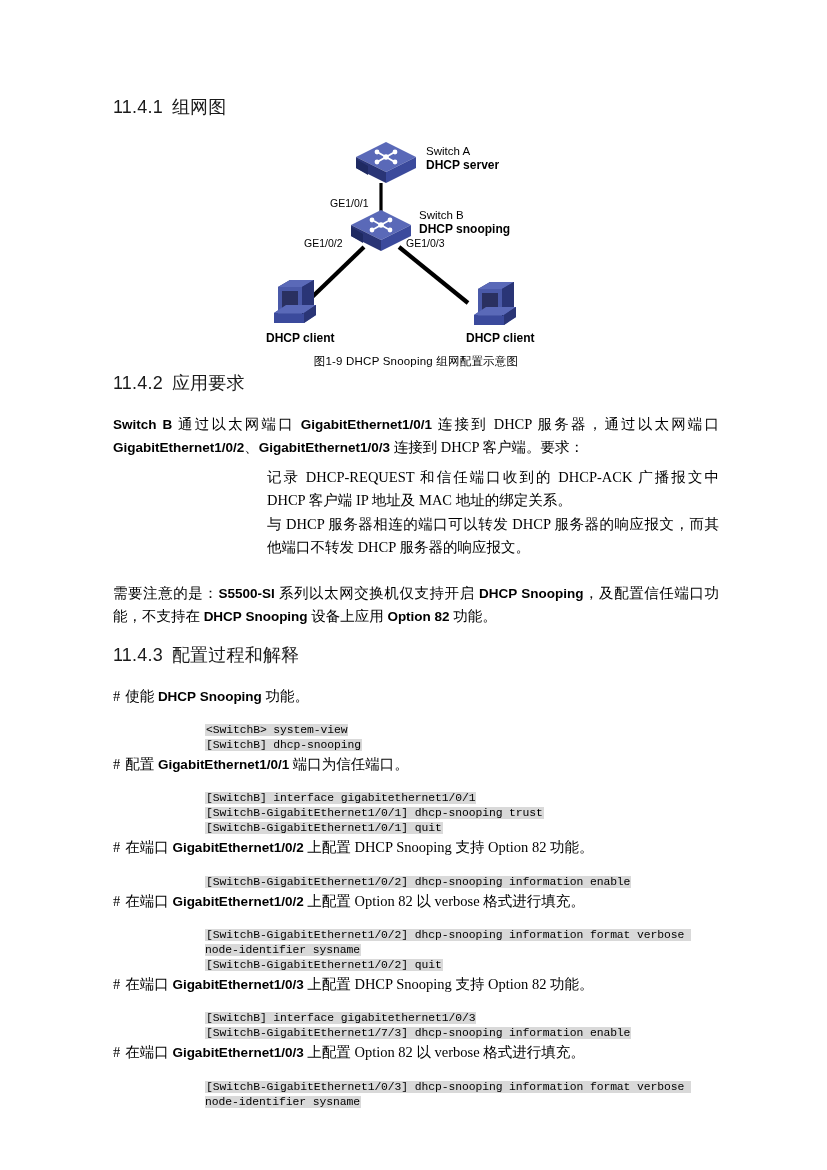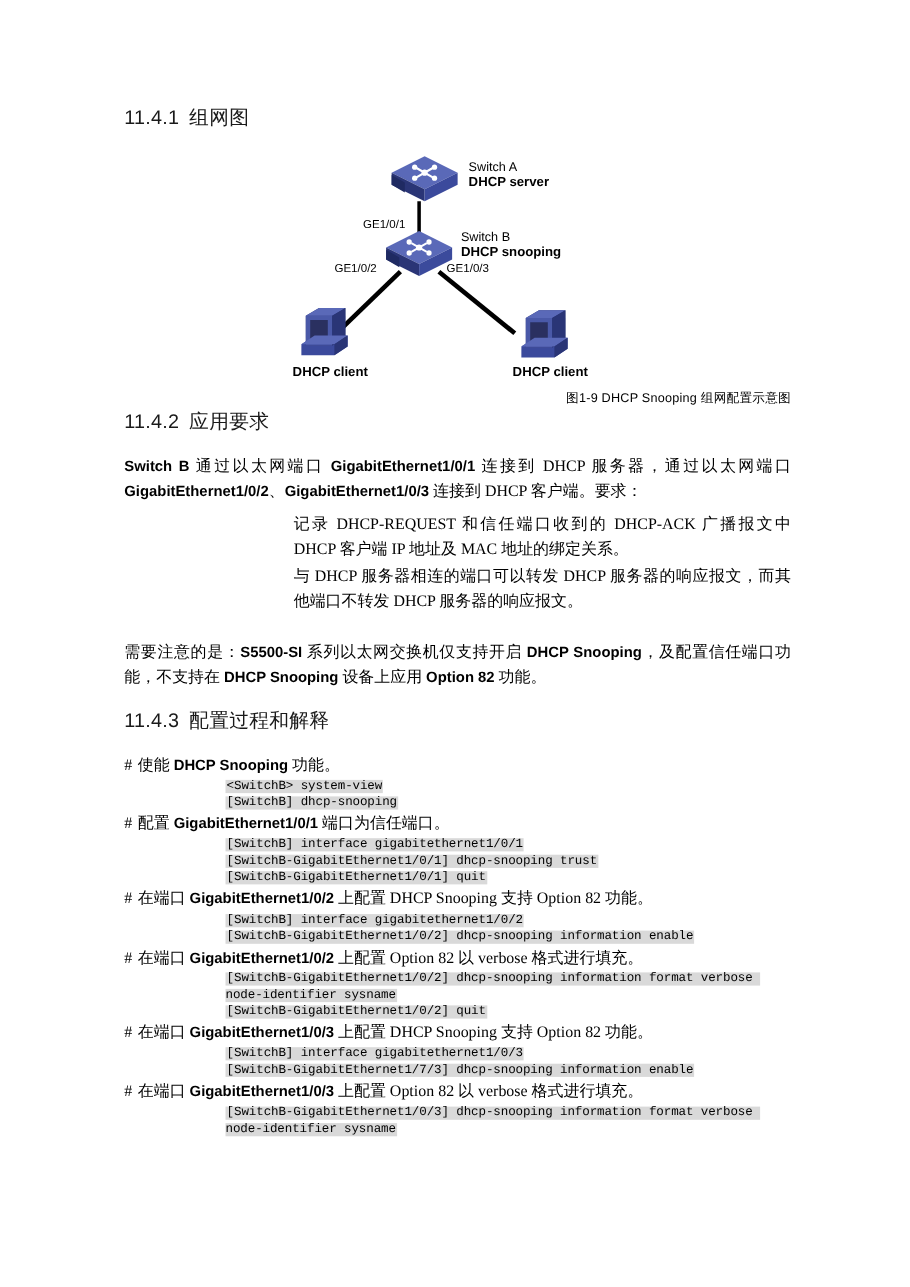--- a/index.html
+++ b/index.html
@@ -43,21 +43,21 @@
 
   
   .figure {
     margin-top: 16px;
     width: 100%;
     position: relative;
     height: 218px;
   }
   .figure svg { display: block; margin: 0 auto; }
   .figcaption {
-    text-align: right;
+    text-align: center;
     font-family: "Liberation Sans", "DejaVu Sans", sans-serif;
     font-size: 11.5px;
     color: #000;
     margin-top: 4px;
     letter-spacing: 0.2px;
   }
 
   
   .para {
     font-family: "Liberation Serif", "DejaVu Serif", serif;
@@ -89,21 +89,21 @@
   .cmdhead {
     font-size: 14.5px;
     line-height: 1.6;
     margin: 0;
   }
   .cmdhead .hash {
     font-family: "Liberation Serif", "DejaVu Serif", serif;
     margin-right: 5px;
   }
   .codeblock {
-    margin: 0 0 0 92px;
+    margin: 15px 0 0 92px;
     font-family: "Liberation Mono", "DejaVu Sans Mono", monospace;
     font-size: 11.4px;
     line-height: 1.32;
     letter-spacing: -0.1px;
   }
   .codeline { margin: 0; }
   .codeline > span {
     background: #d9d9d9;
     display: inline;
     padding: 0 1px;
@@ -237,21 +237,20 @@
 
     <p class="cmdhead"><span class="hash">#</span><span>配置 </span><span class="bold">GigabitEthernet1/0/1</span><span> 端口为信任端口。</span></p>
     <div class="codeblock">
       <div class="codeline"><span>[SwitchB] interface gigabitethernet1/0/1</span></div>
       <div class="codeline"><span>[SwitchB-GigabitEthernet1/0/1] dhcp-snooping trust</span></div>
       <div class="codeline"><span>[SwitchB-GigabitEthernet1/0/1] quit</span></div>
     </div>
 
     <p class="cmdhead"><span class="hash">#</span><span>在端口 </span><span class="bold">GigabitEthernet1/0/2</span><span> 上配置 DHCP Snooping 支持 Option 82 功能。</span></p>
     <div class="codeblock">
-      <div class="codeline"><span>[SwitchB] interface gigabitethernet1/0/2</span></div>
       <div class="codeline"><span>[SwitchB-GigabitEthernet1/0/2] dhcp-snooping information enable</span></div>
     </div>
 
     <p class="cmdhead"><span class="hash">#</span><span>在端口 </span><span class="bold">GigabitEthernet1/0/2</span><span> 上配置 Option 82 以 verbose 格式进行填充。</span></p>
     <div class="codeblock">
       <div class="codeline"><span>[SwitchB-GigabitEthernet1/0/2] dhcp-snooping information format verbose node-identifier sysname</span></div>
       <div class="codeline"><span>[SwitchB-GigabitEthernet1/0/2] quit</span></div>
     </div>
 
     <p class="cmdhead"><span class="hash">#</span><span>在端口 </span><span class="bold">GigabitEthernet1/0/3</span><span> 上配置 DHCP Snooping 支持 Option 82 功能。</span></p>

